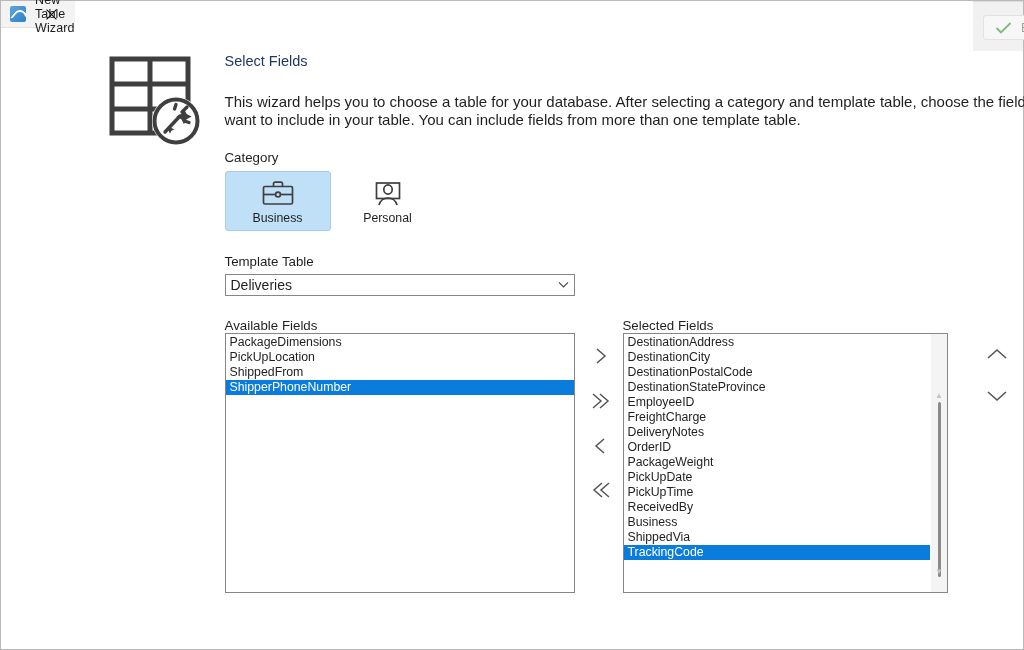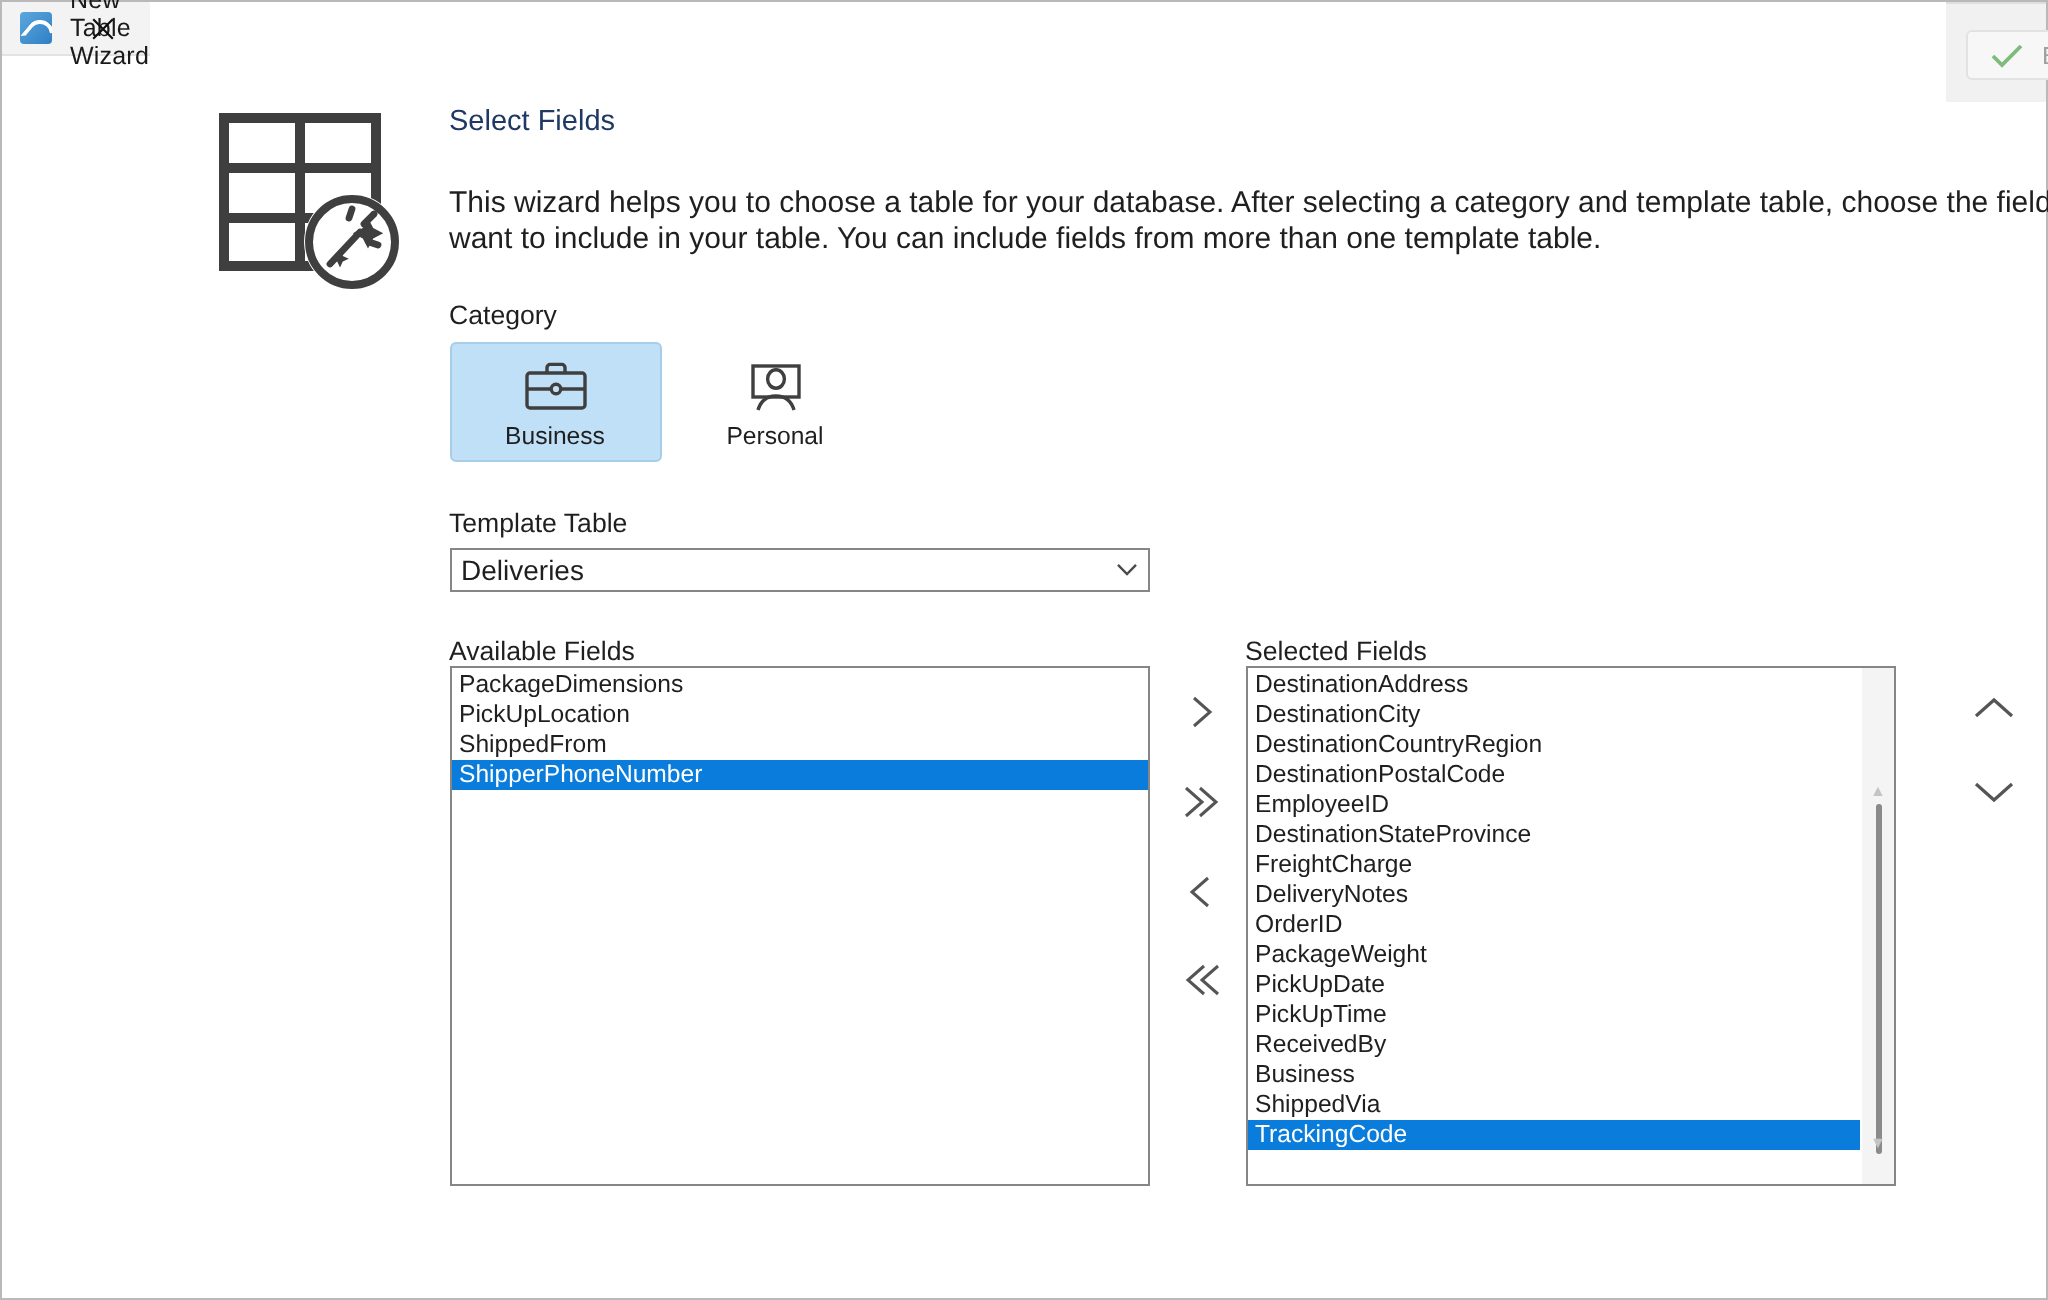--- a/index.html
+++ b/index.html
@@ -404,24 +404,23 @@
           <path d="M11 2 L3 9 L11 16" stroke="#555" stroke-width="1.5" fill="none"></path>
         </svg>
       </div>
     </div>
 
     <div class="section-label" id="lbl-selected">Selected Fields</div>
     <div class="listbox" id="selected-list">
       <div class="list-inner" id="selected-inner">
           <div class="list-item">DestinationAddress</div>
           <div class="list-item">DestinationCity</div>
-          <div class="list-item">DestinationCountryRegion</div>
           <div class="list-item">DestinationPostalCode</div>
+          <div class="list-item">DestinationStateProvince</div>
           <div class="list-item">EmployeeID</div>
-          <div class="list-item">DestinationStateProvince</div>
           <div class="list-item">FreightCharge</div>
           <div class="list-item">DeliveryNotes</div>
           <div class="list-item">OrderID</div>
           <div class="list-item">PackageWeight</div>
           <div class="list-item">PickUpDate</div>
           <div class="list-item">PickUpTime</div>
           <div class="list-item">ReceivedBy</div>
           <div class="list-item">Business</div>
           <div class="list-item">ShippedVia</div>
           <div class="list-item selected">TrackingCode</div>

